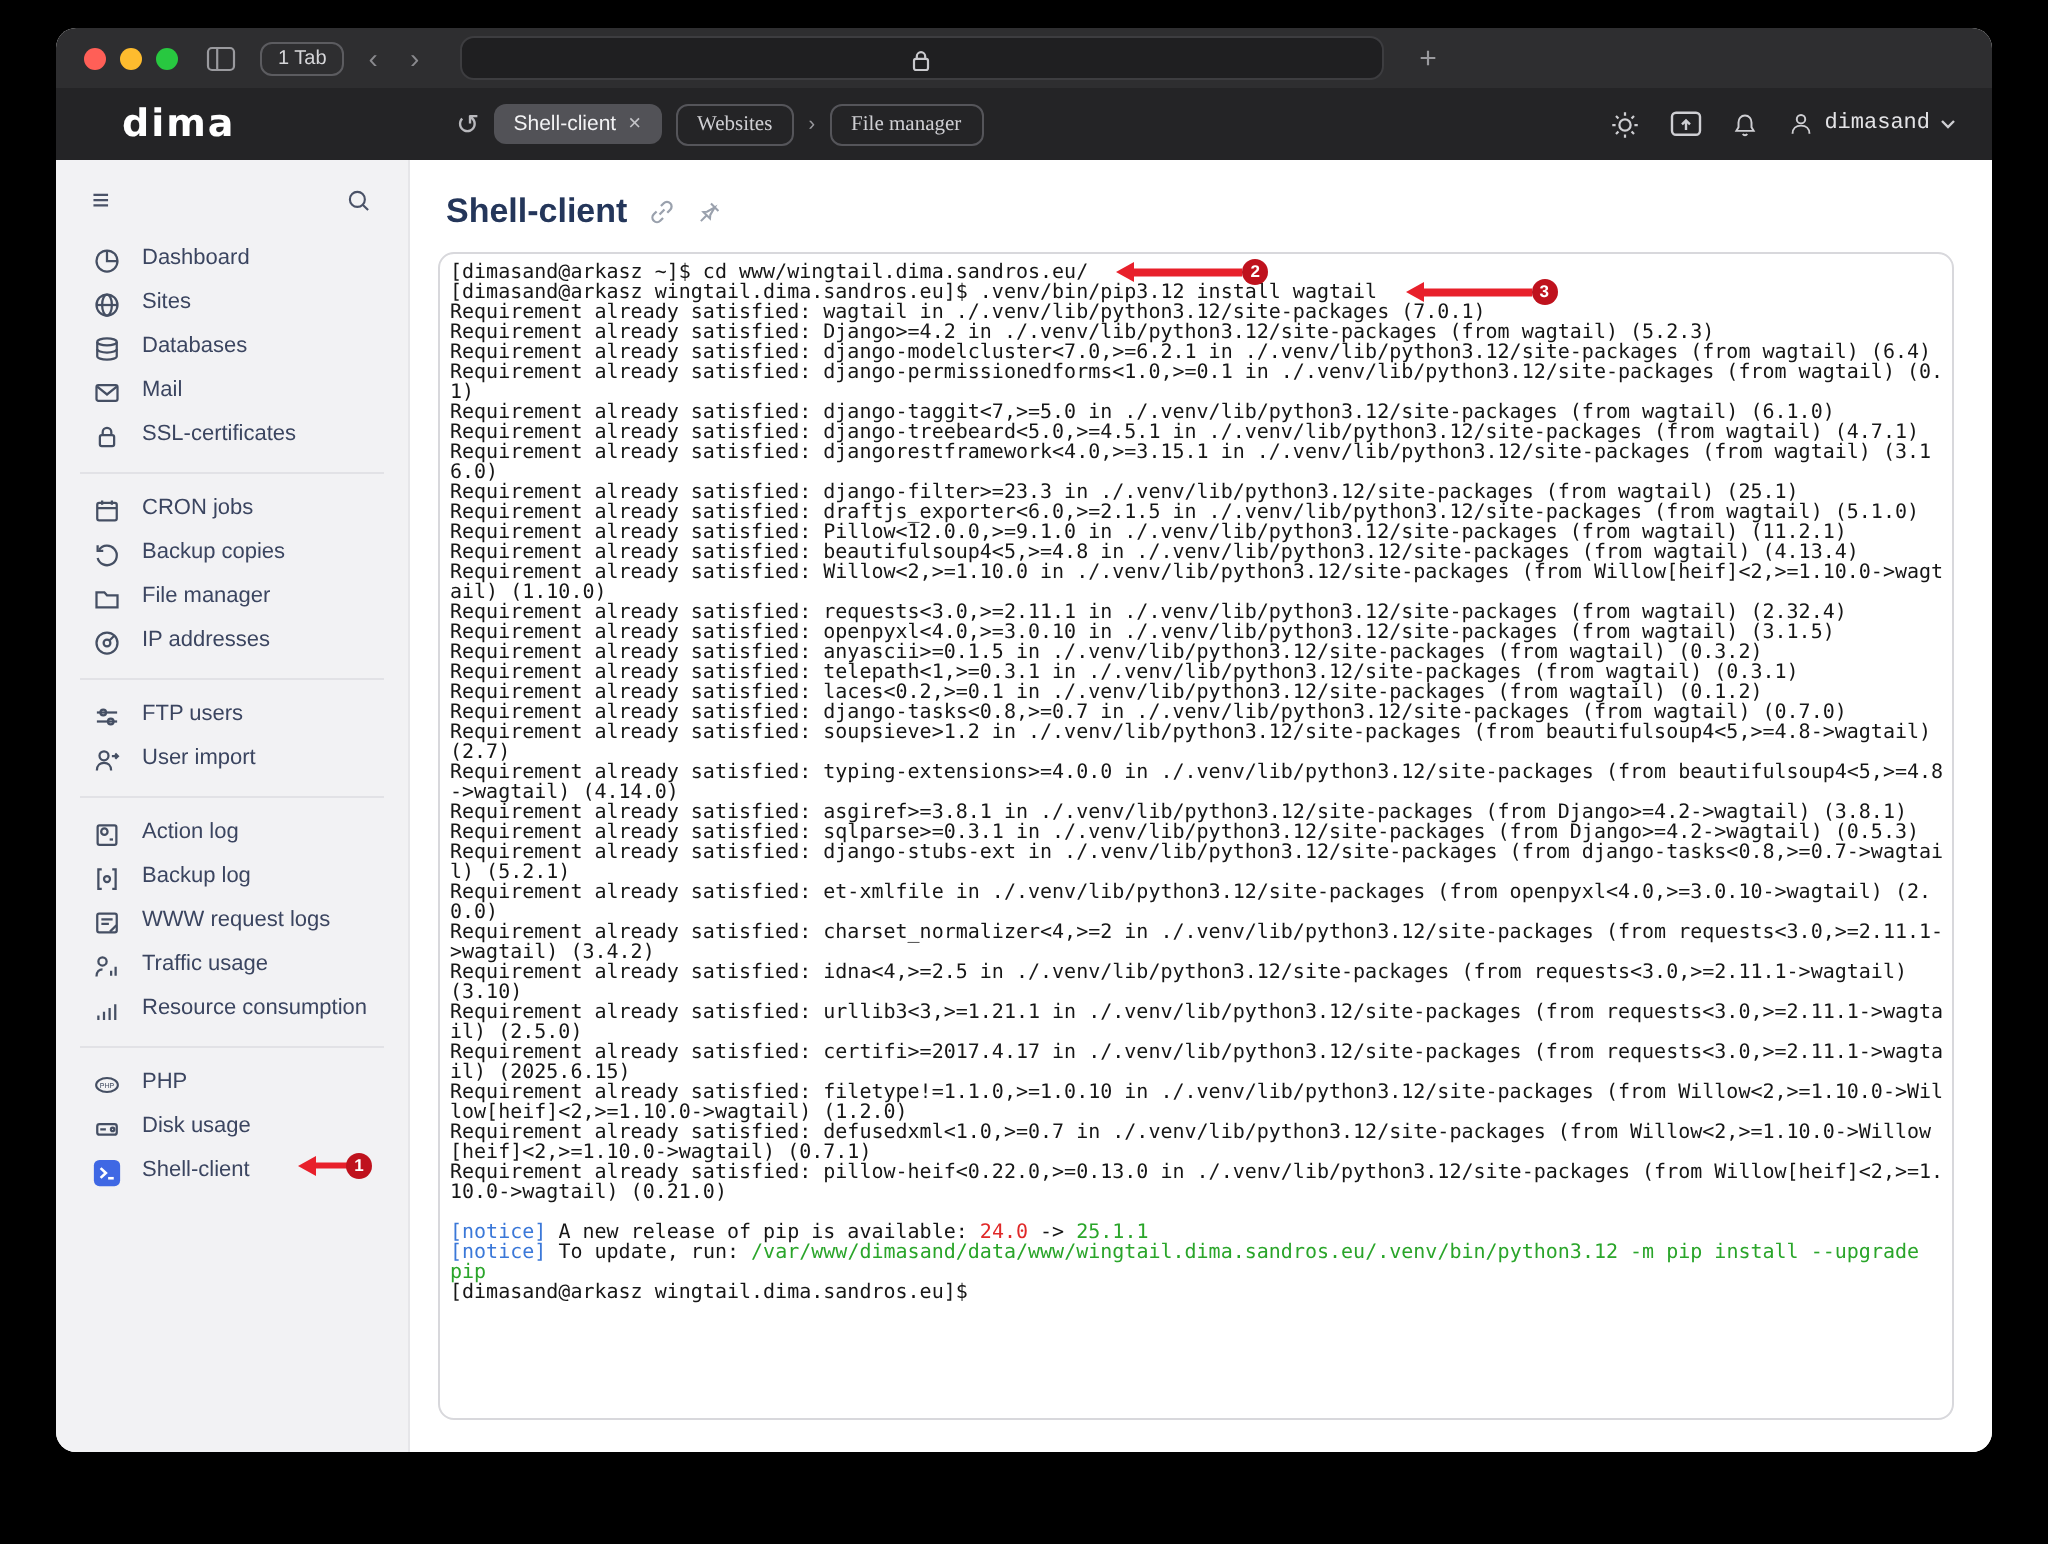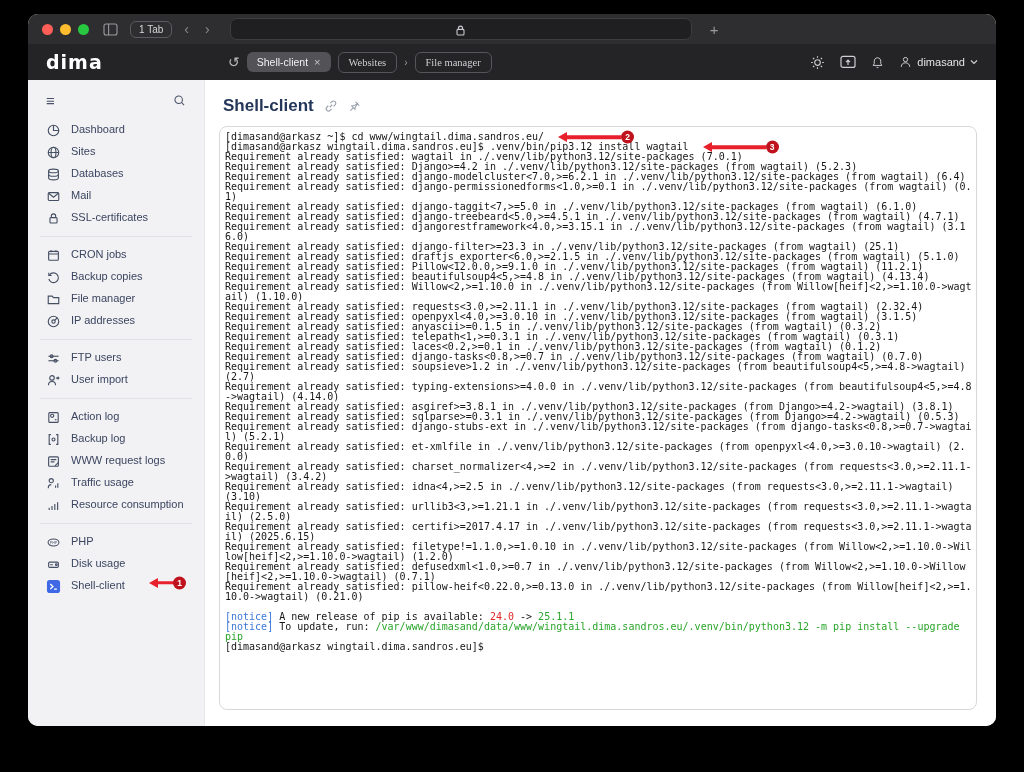--- a/index.html
+++ b/index.html
@@ -15,30 +15,30 @@
   .tab-count { border:1px solid #5c5c60; color:#d6d6d9; font-size:10px; border-radius:6px; padding:2px 8px; margin-left:4px; }
   .nav-ch { color:#8a8a8e; font-size:14px; padding:0 4px; }
   .url-bar { margin-left:8px; width:462px; height:22px; background:#1f1f21; border:1px solid #3d3d40; border-radius:7px; display:flex; align-items:center; padding:0 8px; gap:6px;flex-direction:column; }
   .fav-dot { width:8px; height:8px; border-radius:50%; background:#6f7480; }
   .url-text { font-size:10.5px; white-space:nowrap; overflow:hidden; flex:1; }
   .url-host { color:#f0f0f2; font-weight:bold; }
   .url-path { color:#8b8b90; }
   .reload { color:#9a9a9e; font-size:12px; }
   .plus { color:#9a9a9e; font-size:15px; margin-left:10px; }
 
-  .chrome-app { height:36px; background:#242426; display:flex; align-items:center; padding:0 18px; position:relative; }
+  .chrome-app { height:36px; background:#242426; display:flex; align-items:center; padding:0 33px; position:relative; }
   .logo { color:#fff; font-size:19px; font-weight:bold; letter-spacing:1px; font-family:"DejaVu Sans",sans-serif; }
   .panel-tabs { position:absolute; left:200px; display:flex; align-items:center; gap:7px; }
   .hist-ic { color:#b9b9bd; font-size:14px; }
   .ptab { font-size:10.5px; border-radius:6px; padding:4px 10px; display:flex; align-items:center; gap:6px; }
   .ptab-active { background:#525257; color:#f2f2f4; }
   .ptab-ghost { border:1px solid #55555a; color:#cfcfd3;font-family:Liberation Serif, serif; }
   .ptab-close { color:#c4c4c8; font-size:11px; }
   .crumb-sep { color:#9a9a9e; font-size:10px; }
-  .chrome-right { position:absolute; right:18px; display:flex; align-items:center; gap:15px; color:#cfcfd3; }
+  .chrome-right { position:absolute; right:18px; display:flex; align-items:center; gap:15px; color:#cfcfd3;font-family:Liberation Mono, monospace; }
   .chrome-right svg { display:block; }
   .user-wrap { display:flex; align-items:center; gap:5px; font-size:11px; color:#e3e3e6; }
 
   
   .app { display:flex; height:646px; }
   .sidebar { width:177px; background:#f2f2f4; border-right:1px solid #e6e6e9; padding-top:8px; flex-shrink:0; }
   .sb-head { display:flex; justify-content:space-between; align-items:center; padding:4px 18px 10px; color:#4a5267; }
   .sb-burger { font-size:15px; color:#4a5267; }
   .sb-divider { height:1px; background:#e2e2e6; margin:7px 12px; }
   .sb-item { display:flex; align-items:flex-start; gap:10px; padding:3.5px 18px; cursor:pointer; position:relative; }

